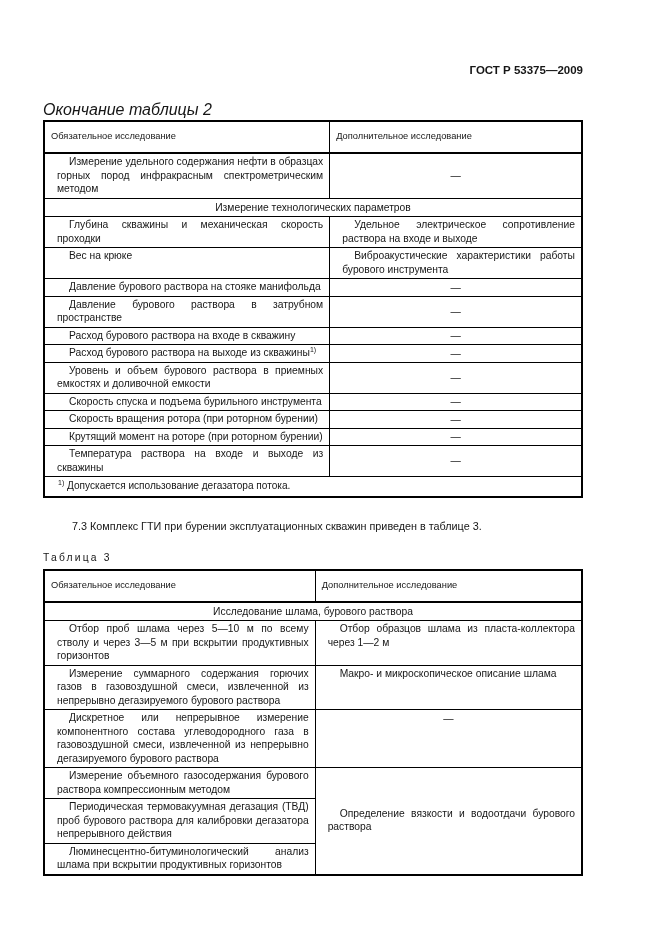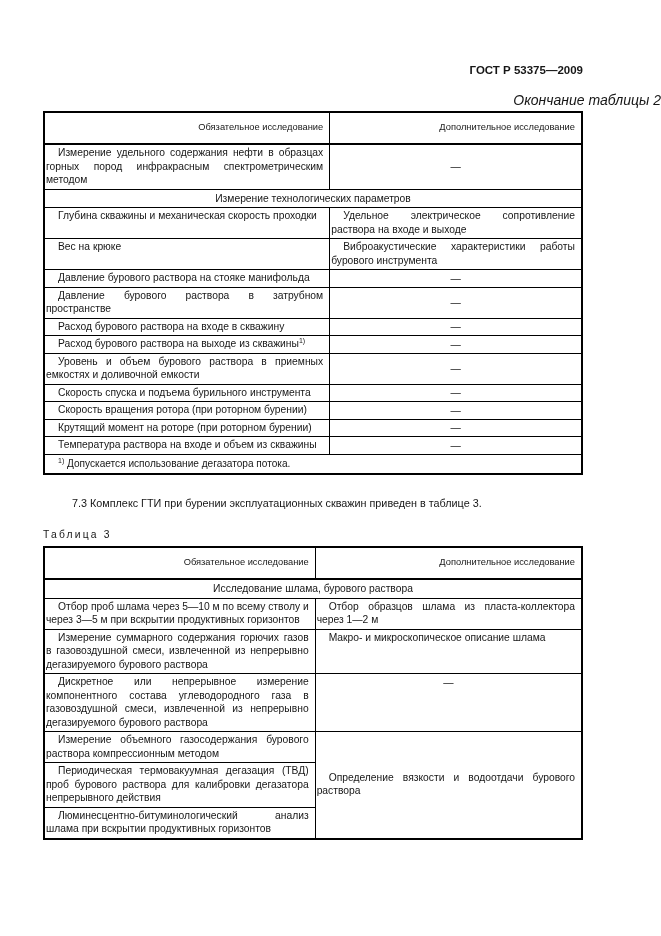--- a/index.html
+++ b/index.html
@@ -6,35 +6,35 @@
   body{
     width:661px;height:936px;background:#ffffff;color:#161616;
     font-family:"Liberation Sans", sans-serif;position:relative;overflow:hidden;
     -webkit-font-smoothing:antialiased;
   }
   .doc-code{
     padding-top:64px;padding-right:78px;text-align:right;
     font-weight:bold;font-size:11.5px;line-height:13px;
   }
   .tbl-caption{
-    font-style:italic;font-size:14px;margin:17px 0 4px 43px;line-height:13px;text-align:right;
+    font-style:italic;font-size:16px;margin:26px 0 4px 43px;line-height:13px;
   }
   .t3-caption{
     font-size:10.3px;letter-spacing:2.2px;margin:18px 0 5px 43px;line-height:13px;
   }
   table{
     border-collapse:collapse;width:540px;margin-left:43px;table-layout:fixed;
     font-size:10.3px;line-height:13.5px;border:2px solid #000;
   }
   th,td{border:1px solid #000;vertical-align:top;word-wrap:break-word;}
   th{
     font-weight:normal;font-size:9.3px;height:26px;vertical-align:middle;
-    text-align:right;padding:2px 6px;border-bottom:2px solid #000;
+    text-align:left;padding:2px 6px;border-bottom:2px solid #000;
   }
-  td.cell{text-align:justify;text-indent:12px;padding:1px 6px 2px 1px;margin-left:20px;}
+  td.cell{text-align:justify;text-indent:12px;padding:1px 6px 2px 12px;margin-left:20px;}
   td.dash{text-align:center;vertical-align:middle;text-indent:0;padding:1px 6px;}
   td.vtop{vertical-align:top;padding-top:2px;}
   td.mid{vertical-align:middle;}
   td.section{text-align:center;text-indent:0;padding:2px 4px;}
   td.footnote{text-indent:0;padding:2px 6px 3px 13px;font-size:10.1px;}
   sup{font-size:7px;line-height:0;}
   .para{
     font-size:10.8px;margin:21px 0 0 43px;width:540px;
     text-indent:29px;line-height:14px;
   }
@@ -97,21 +97,21 @@
   </tr>
   <tr>
     <td class="cell">Скорость вращения ротора (при роторном бурении)</td>
     <td class="dash">—</td>
   </tr>
   <tr>
     <td class="cell">Крутящий момент на роторе (при роторном бурении)</td>
     <td class="dash">—</td>
   </tr>
   <tr>
-    <td class="cell">Температура раствора на входе и объем из скважины</td>
+    <td class="cell">Температура раствора на входе и выходе из скважины</td>
     <td class="dash">—</td>
   </tr>
   <tr>
     <td class="footnote" colspan="2"><sup>1)</sup> <span>Допускается использование дегазатора потока.</span></td>
   </tr>
 </tbody>
   </table>
 
 <div class="para">7.3 Комплекс ГТИ при бурении эксплуатационных скважин приведен в таблице 3.</div>
 

